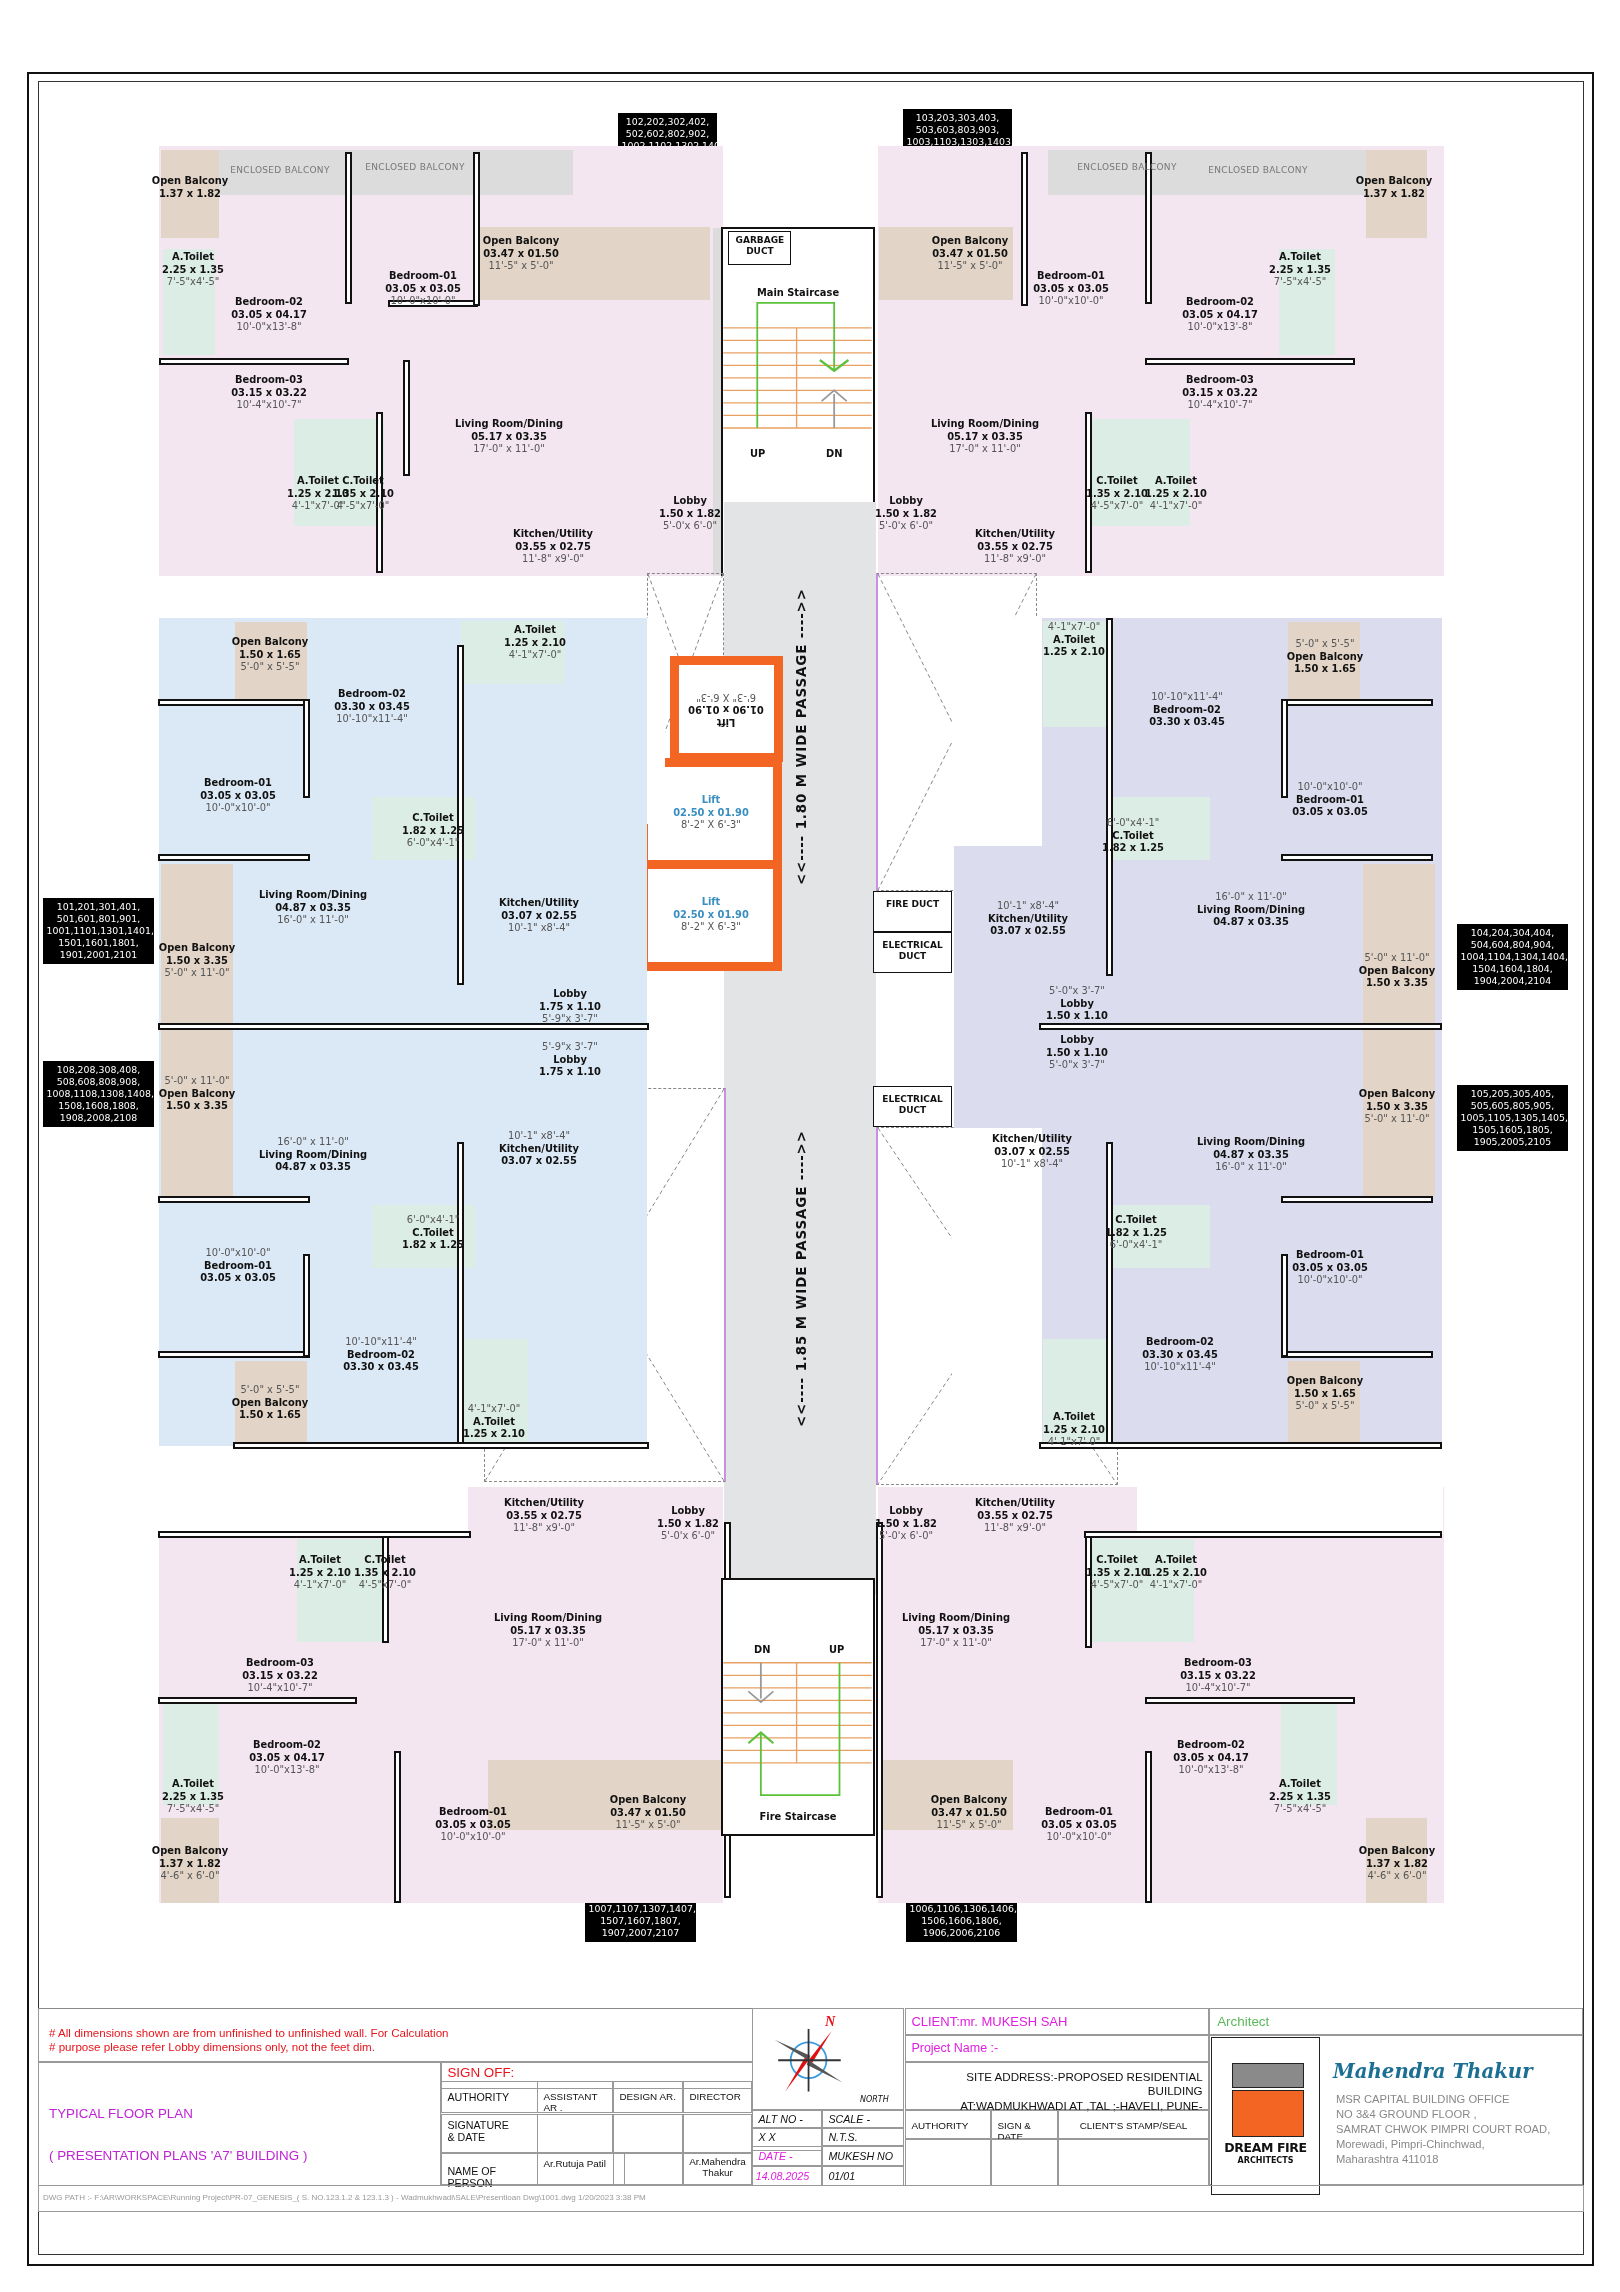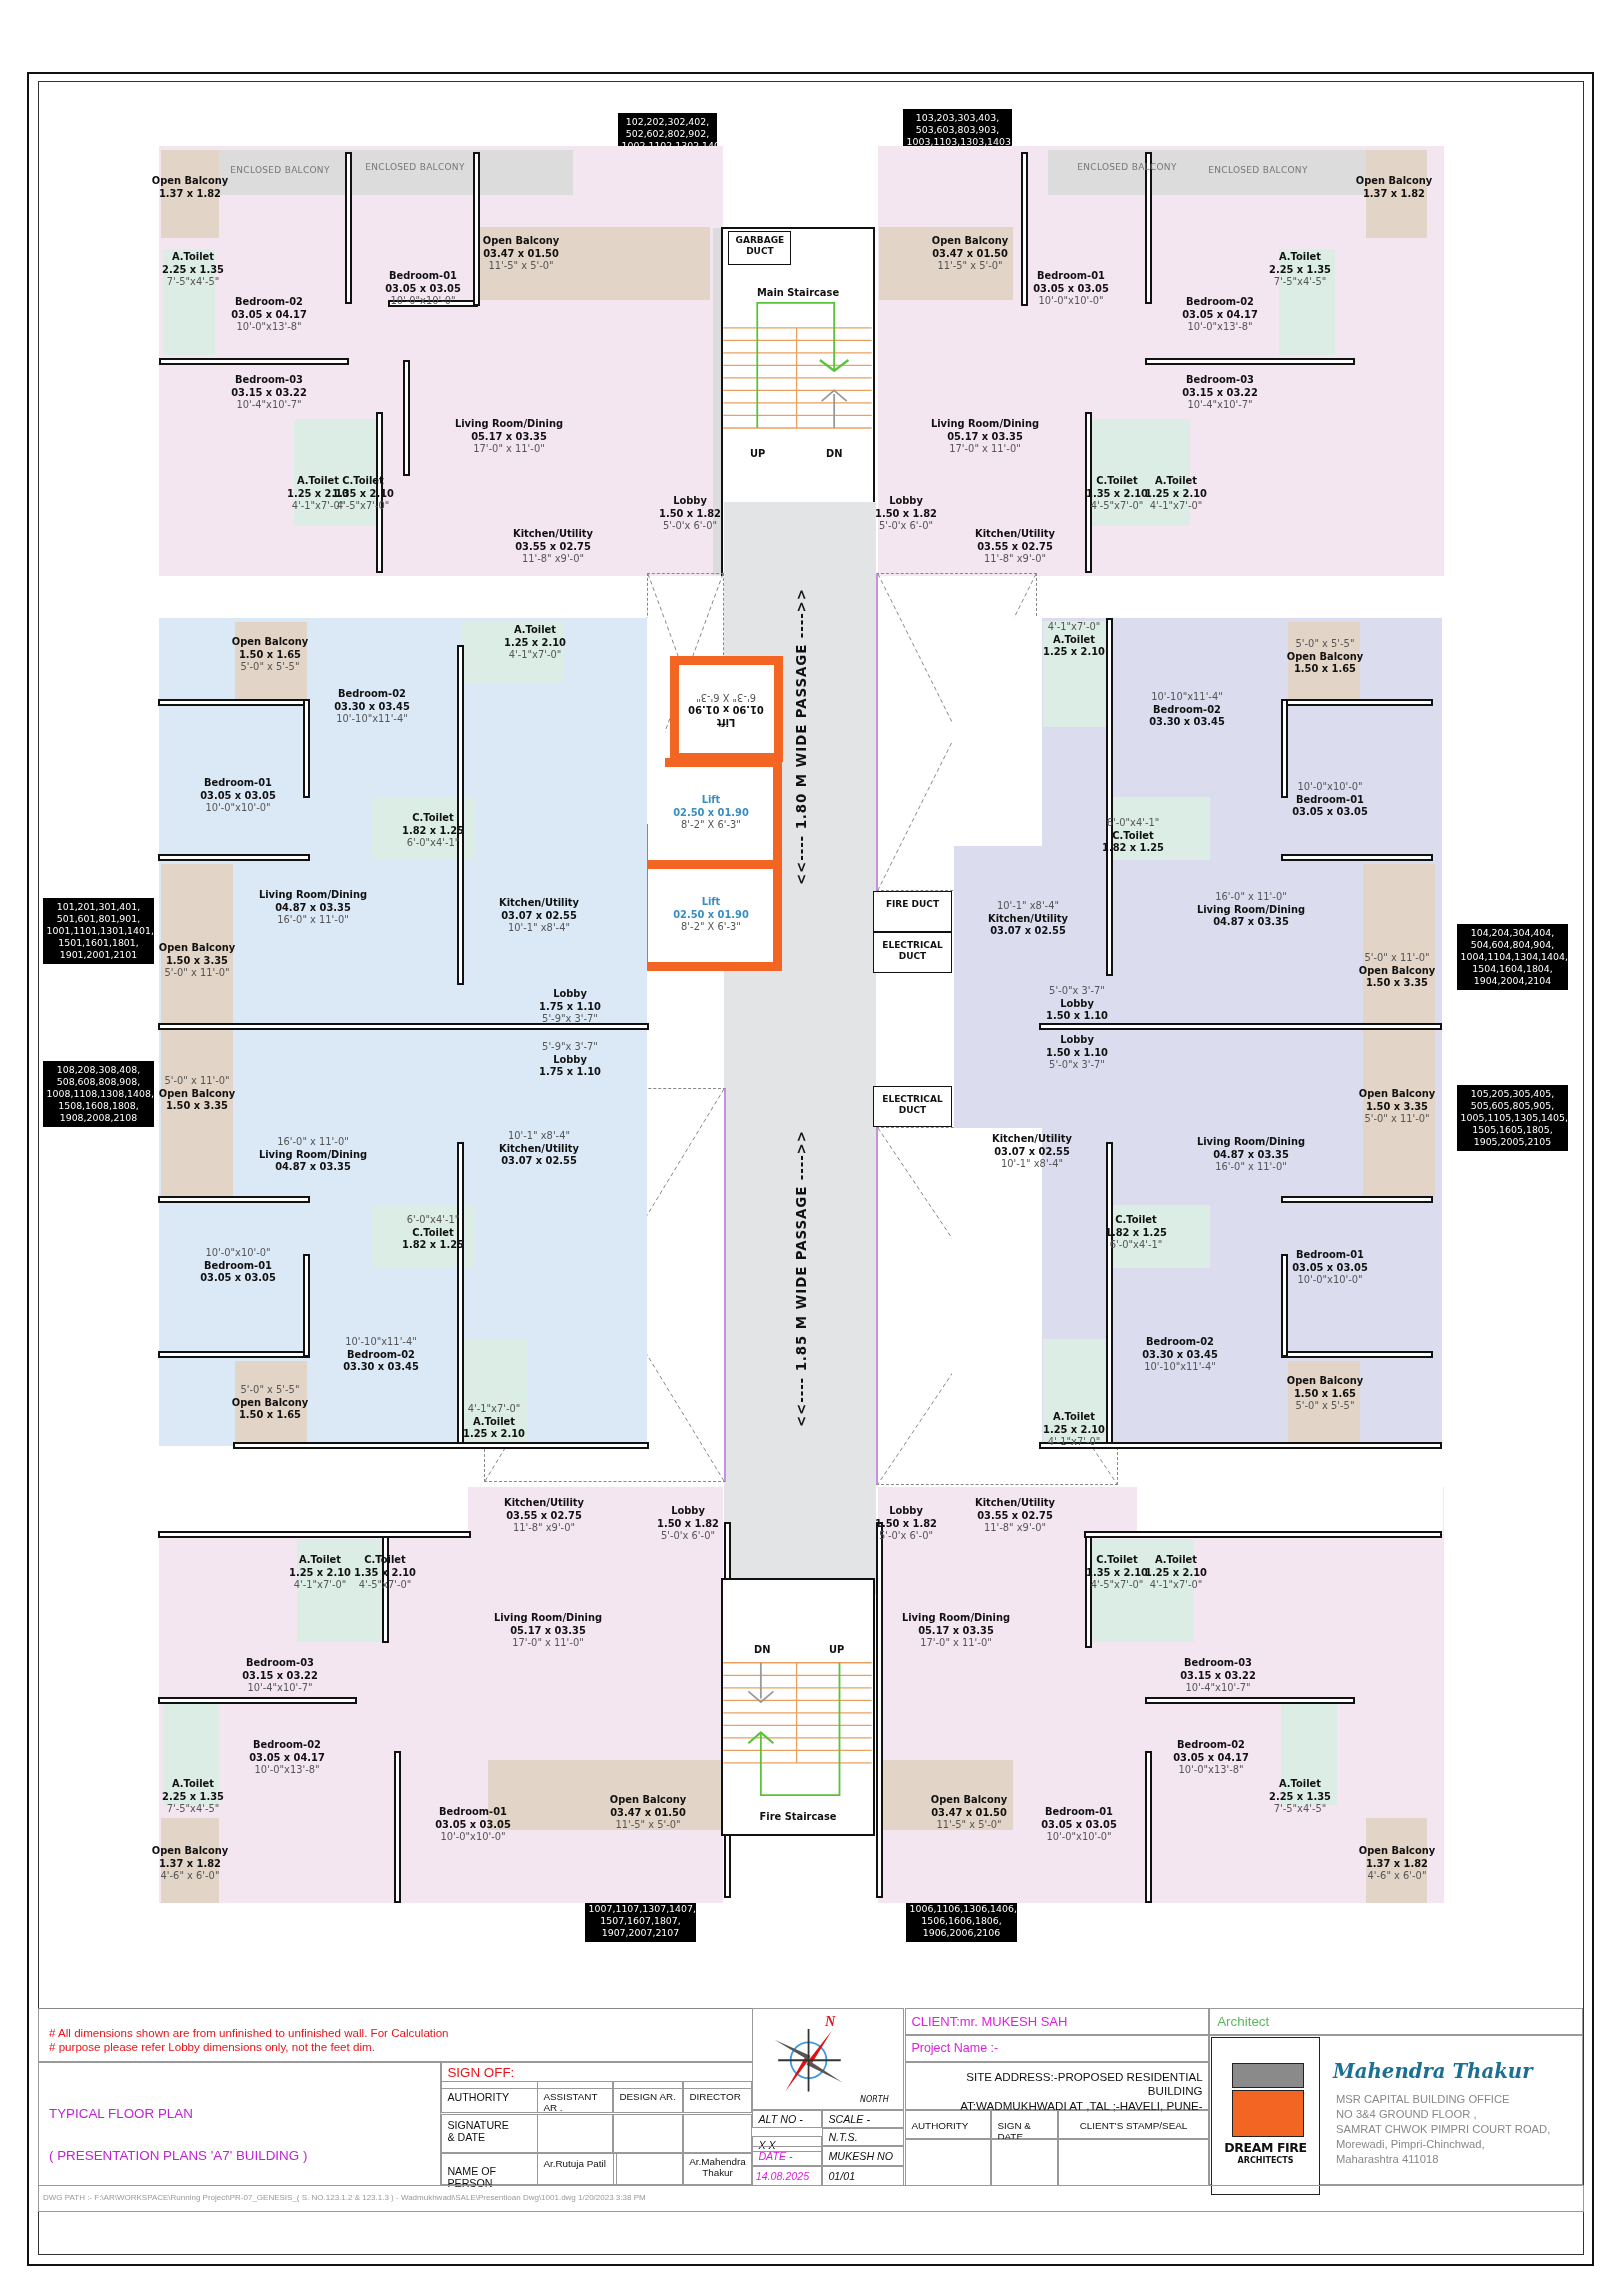--- a/index.html
+++ b/index.html
@@ -722,41 +722,41 @@
   <div class="tb-cell" style="left:441px;top:2081px;width:97px;height:32px;padding-top:9px;">AUTHORITY</div>
   <div class="tb-cell" style="left:537px;top:2081px;width:76px;height:32px;padding-top:9px;font-size:9.9px;">ASSISTANT AR .</div>
   <div class="tb-cell" style="left:613px;top:2081px;width:70px;height:32px;padding-top:9px;font-size:9.9px;">DESIGN AR.</div>
   <div class="tb-cell" style="left:683px;top:2081px;width:69px;height:32px;padding-top:9px;font-size:9.9px;">DIRECTOR</div>
   <div class="tb-cell" style="left:441px;top:2114px;width:97px;height:39px;white-space:pre-line;">SIGNATURE
 &amp; DATE</div>
   <div class="tb-cell" style="left:537px;top:2114px;width:76px;height:39px;"></div>
   <div class="tb-cell" style="left:613px;top:2114px;width:70px;height:39px;"></div>
   <div class="tb-cell" style="left:683px;top:2114px;width:69px;height:39px;"></div>
   <div class="tb-cell" style="left:441px;top:2153px;width:97px;height:32px;padding-top:10.7px;">NAME OF PERSON</div>
-  <div class="tb-cell" style="left:537px;top:2153px;width:80px;height:32px;font-size:9.9px;">Ar.Rutuja Patil</div>
+  <div class="tb-cell" style="left:537px;top:2153px;width:88px;height:32px;font-size:9.9px;">Ar.Rutuja Patil</div>
   <div class="tb-cell" style="left:613px;top:2153px;width:70px;height:32px;"></div>
   <div class="tb-cell" style="left:683px;top:2153px;width:69px;height:32px;font-size:9.9px;white-space:pre-line;text-align:center;padding:1.8px;">Ar.Mahendra
 Thakur</div>
 
   <div class="tb" style="left:752px;top:2008px;width:152px;height:102px;">
     <svg class="abs" style="left:18px;top:10.7px;" width="76" height="76" viewBox="0 0 85 85">
       <circle cx="42" cy="45" r="20" fill="none" stroke="#3a9be0" stroke-width="2"></circle>
       <polygon points="42,45 68,12 46,48" fill="#d11"></polygon>
       <polygon points="42,45 16,80 38,42" fill="#d11"></polygon>
       <polygon points="42,45 80,70 40,50" fill="#555"></polygon>
       <polygon points="42,45 4,22 44,40" fill="#555"></polygon>
       <line x1="42" y1="10" x2="42" y2="80" stroke="#333" stroke-width="2"></line>
       <line x1="8" y1="45" x2="78" y2="45" stroke="#333" stroke-width="2"></line>
     </svg>
     <div class="abs red ital" style="left:72px;top:3.6px;font-family:'Liberation Serif',serif;font-weight:bold;font-size:14.3px;">N</div>
     <div class="abs ital" style="left:107px;top:86px;font-size:8px;">NORTH</div>
   </div>
   <div class="tb-cell ital" style="left:752px;top:2110px;width:70px;height:18px;padding:1.8px 5.4px;">ALT NO -</div>
   <div class="tb-cell ital" style="left:822px;top:2110px;width:82px;height:18px;padding:1.8px 5.4px;">SCALE -</div>
-  <div class="tb-cell ital" style="left:752px;top:2128px;width:70px;height:16px;padding:1.8px 5.4px;margin-top:8px;">X X</div>
+  <div class="tb-cell ital" style="left:752px;top:2128px;width:70px;height:23px;padding:1.8px 5.4px;">X X</div>
   <div class="tb-cell ital" style="left:822px;top:2128px;width:82px;height:18px;padding:1.8px 5.4px;">N.T.S.</div>
   <div class="tb-cell ital magb" style="left:752px;top:2146px;width:70px;height:19.7px;padding:2.7px 5.4px;">DATE -</div>
   <div class="tb-cell ital" style="left:822px;top:2146px;width:82px;height:19.7px;padding:2.7px 5.4px;">MUKESH NO</div>
   <div class="tb-cell ital magb" style="left:752px;top:2166px;width:70px;height:19.7px;padding:2.7px 2.7px;">14.08.2025</div>
   <div class="tb-cell ital" style="left:822px;top:2166px;width:82px;height:19.7px;padding:2.7px 5.4px;">01/01</div>
 
   <div class="tb-cell magb" style="left:905px;top:2008px;width:304px;height:27px;font-size:13px;padding:5.4px 5.4px;">CLIENT:mr.   MUKESH SAH</div>
   <div class="tb-cell magb" style="left:905px;top:2035px;width:304px;height:27px;font-size:12.5px;padding:5.4px 5.4px;">Project Name :-</div>
   <div class="tb-cell" style="left:905px;top:2062px;width:304px;height:48px;font-size:11.6px;padding:7.2px 5.4px;line-height:14.3px;text-align:right;">
     <div>SITE ADDRESS:-PROPOSED RESIDENTIAL BUILDING</div>

